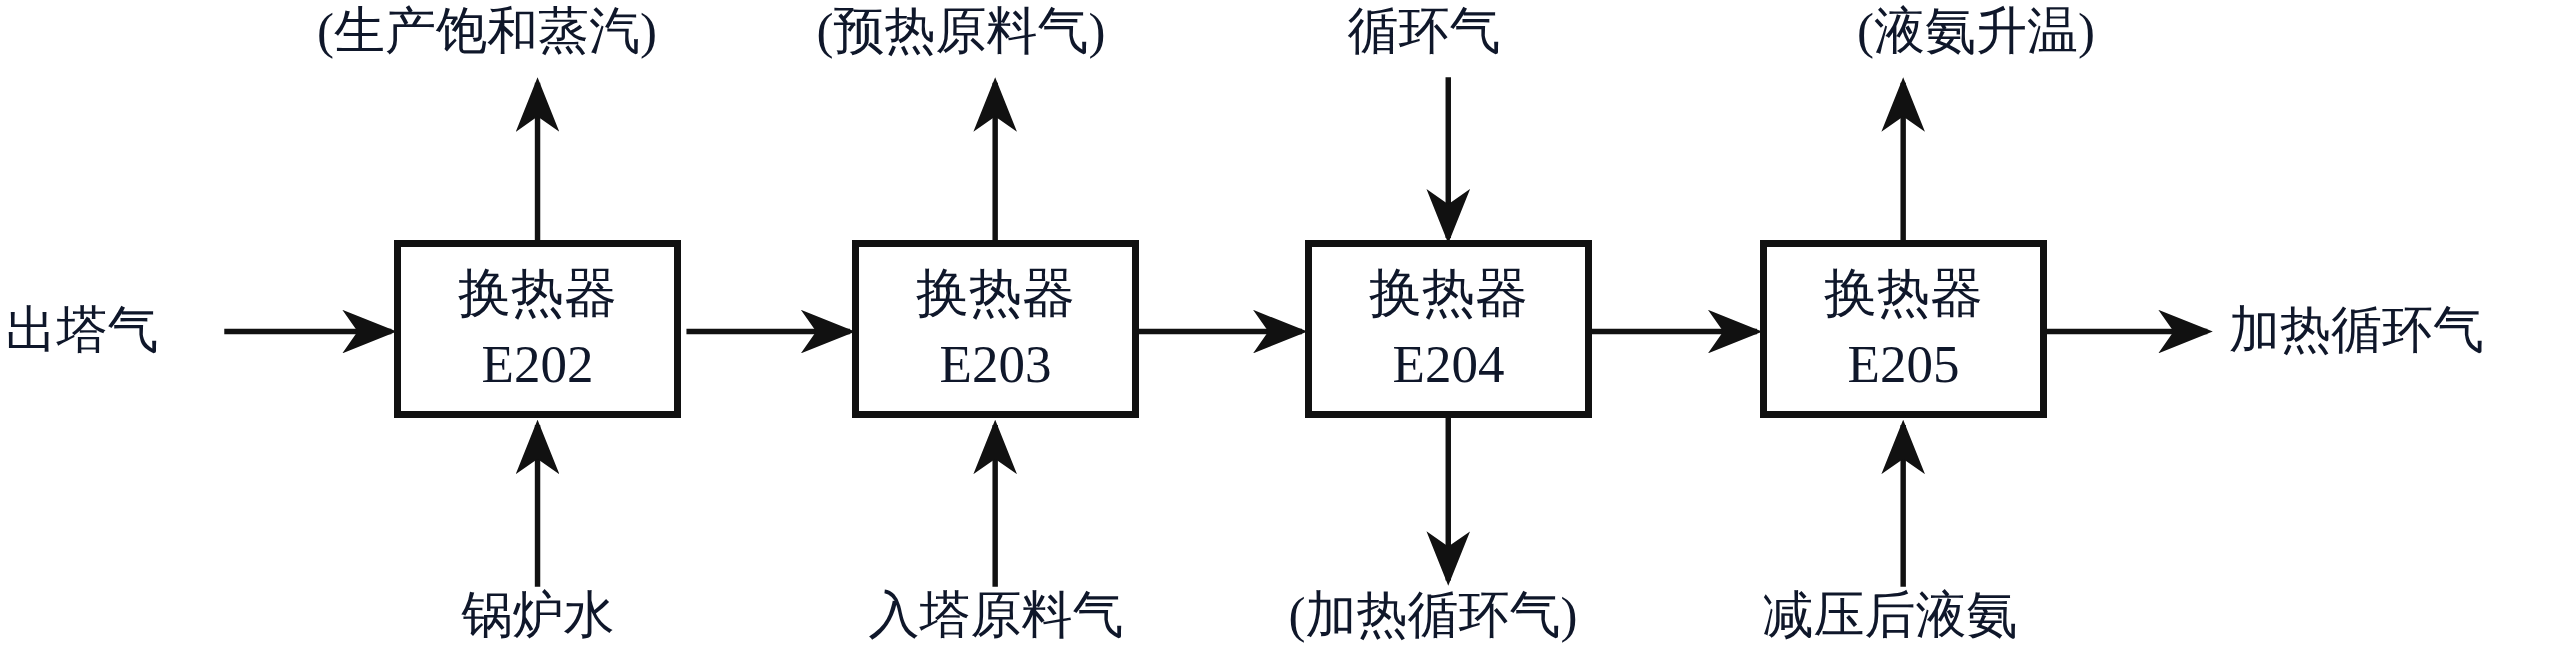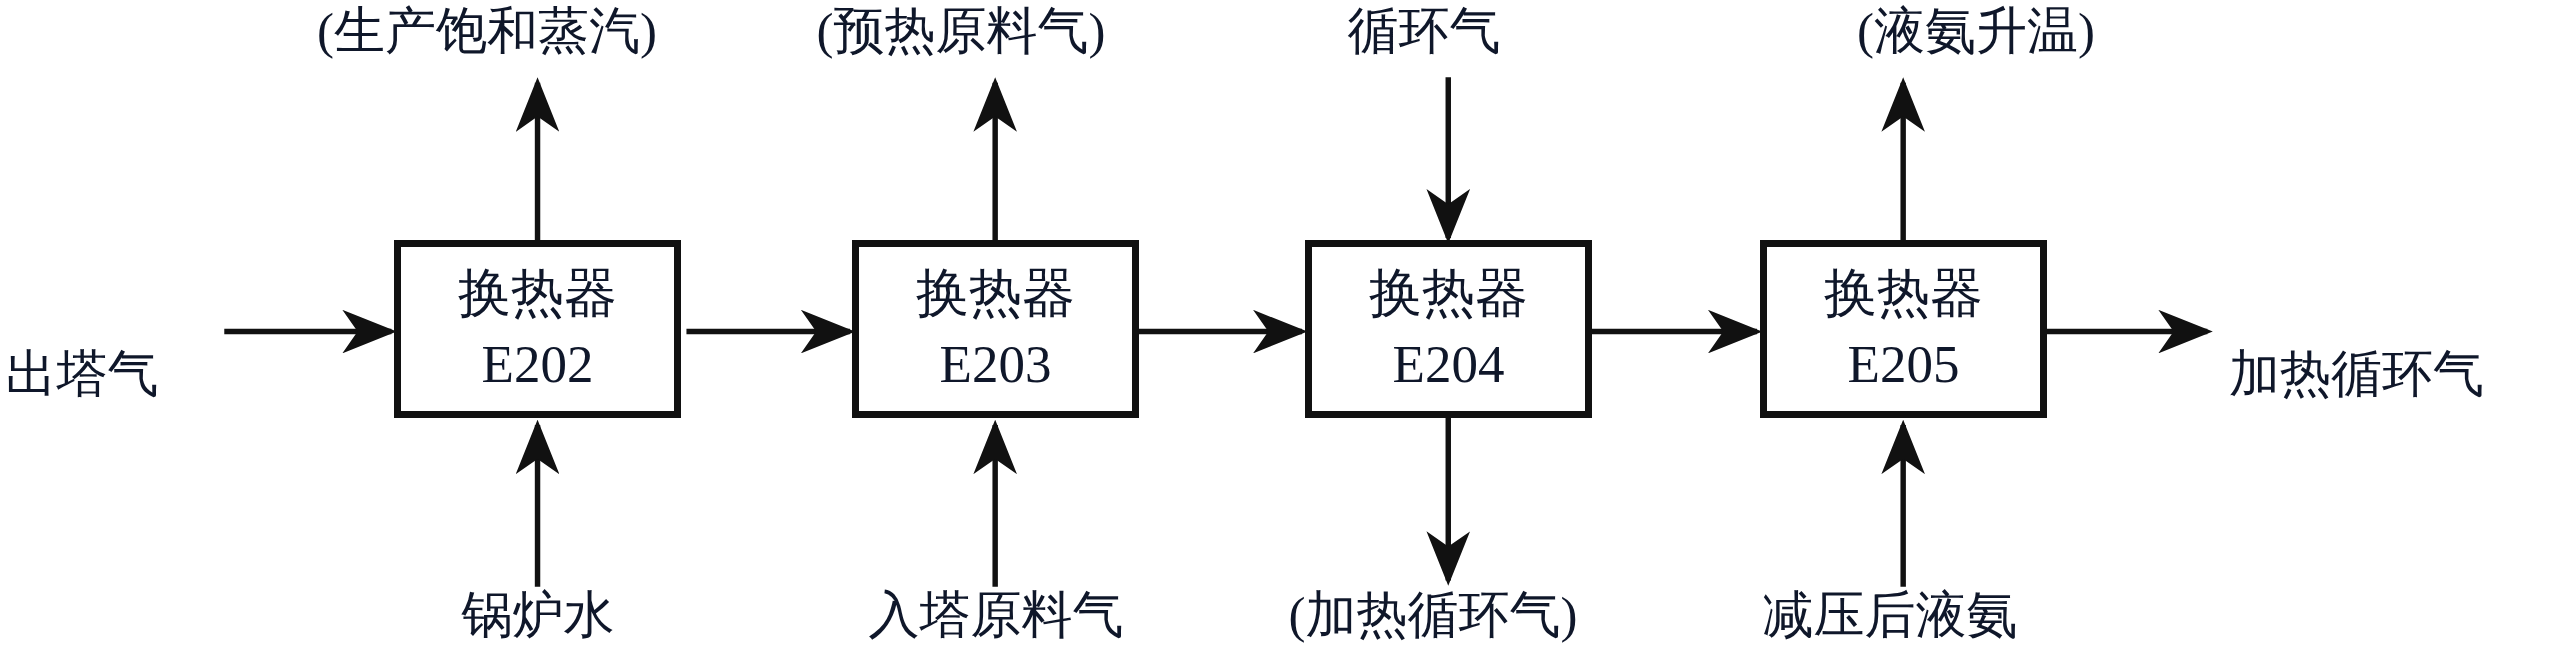--- a/index.html
+++ b/index.html
@@ -42,21 +42,21 @@
     white-space: nowrap;
   }
   .stream-label {
     position: absolute;
     font-size: 51px;
     line-height: 58px;
     white-space: nowrap;
   }
   .top-label { top: 1.8px; transform: translateX(-50%); }
   .bottom-label { top: 586px; transform: translateX(-50%); }
-  .side-label { top: 301px; margin-top: 44px; }
+  .side-label { top: 301px; }
   .box-e202 { left: 394px; }
   .box-e203 { left: 852px; }
   .box-e204 { left: 1305px; }
   .box-e205 { left: 1760px; }
   .tl-1 { left: 487px; }
   .tl-2 { left: 961px; }
   .tl-3 { left: 1424px; }
   .tl-4 { left: 1976px; }
   .bl-1 { left: 538px; }
   .bl-2 { left: 996px; }

